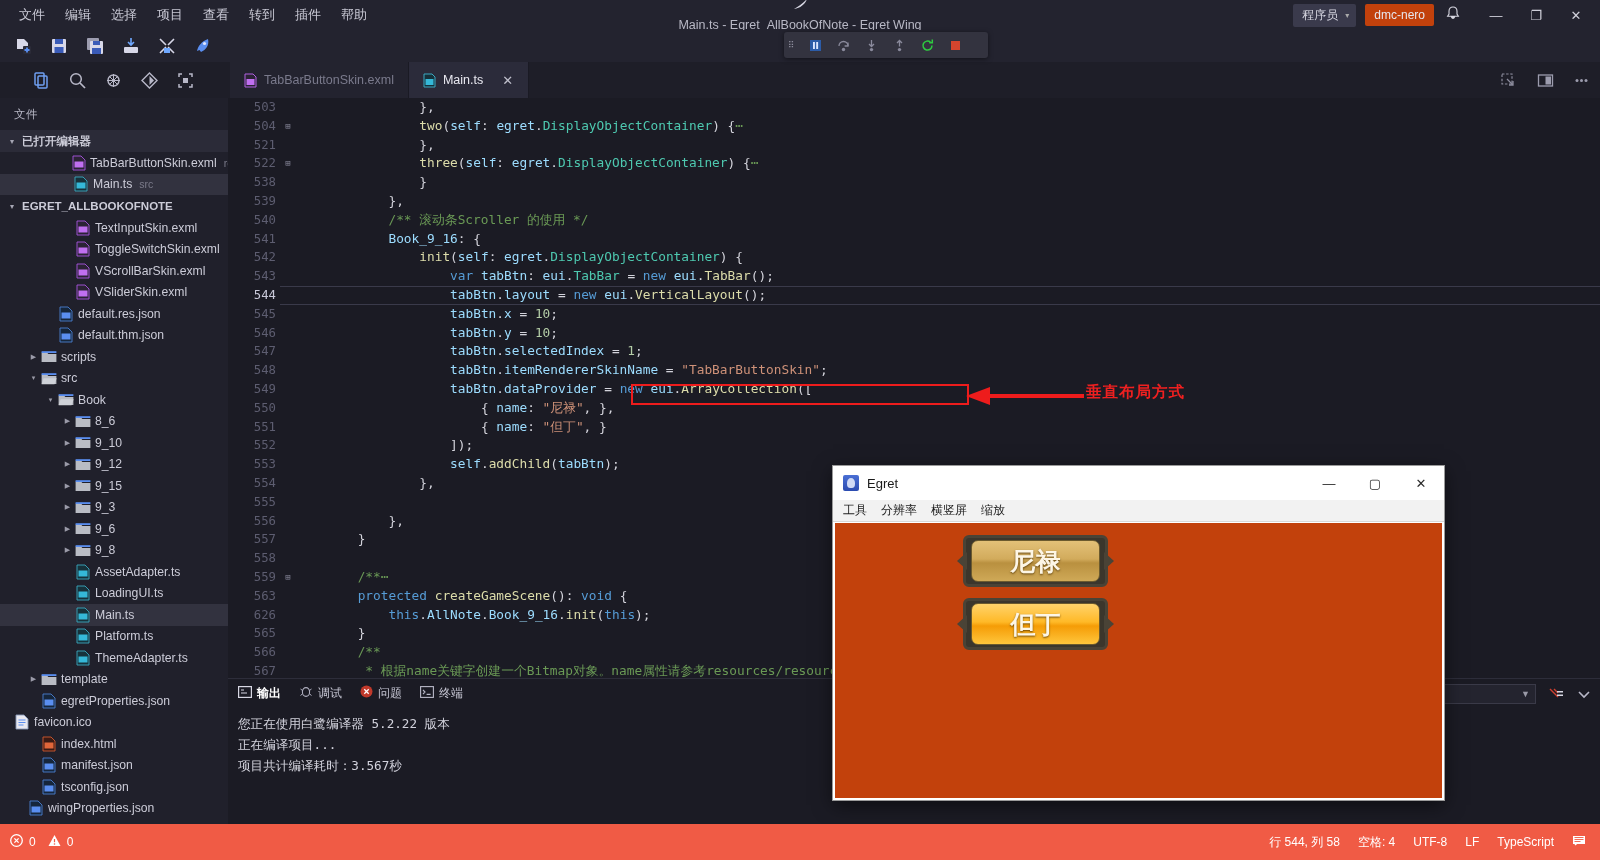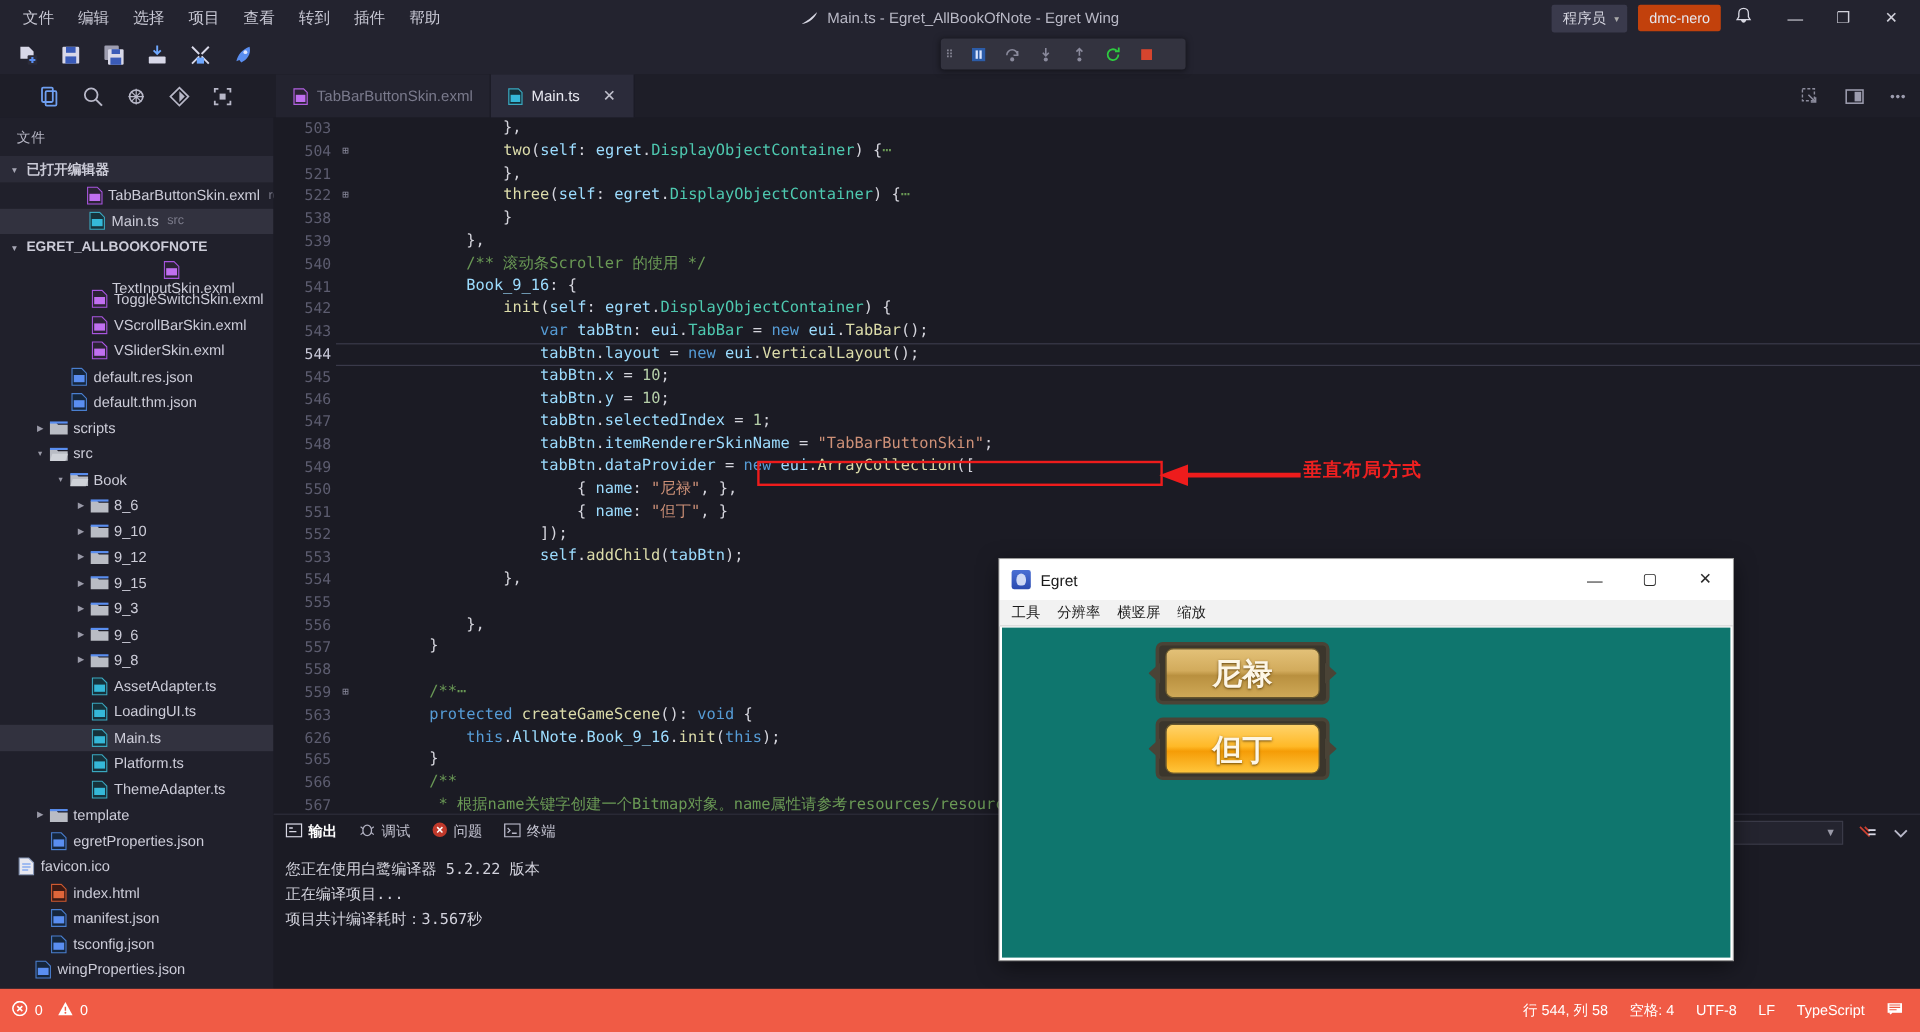--- a/index.html
+++ b/index.html
@@ -17,21 +17,21 @@
     background: #23232f; display: flex; align-items: center;
   }
   .menubar { display: flex; align-items: center; padding-left: 10px; gap: 2px; }
   .menu-item {
     color: #c8c8d4; font-size: 13px; padding: 4px 9px; cursor: default;
     white-space: nowrap;
   }
   .title-center {
     position: absolute; left: 0; right: 0; top: 0; height: 30px;
     display: flex; align-items: center; justify-content: center;
-    pointer-events: none; gap: 7px;
+    pointer-events: none; gap: 7px; flex-direction: column;
   }
   .title-text { color: #b9b9c6; font-size: 12.5px; }
   .wing-logo { width: 15px; height: 13px; position: relative; }
   .wing-logo svg { display: block; }
   .title-right {
     position: absolute; right: 0; top: 0; height: 30px;
     display: flex; align-items: center; gap: 0px; padding-right: 4px;
   }
   .role-chip {
     background: #3a3a4c; color: #d6d6e0; font-size: 12px;
@@ -213,21 +213,21 @@
     width: 46px; height: 34px; display: flex; align-items: center;
     justify-content: center; color: #2b2b2b; font-size: 13px;
   }
   .ew-menu {
     height: 22px; display: flex; align-items: center; gap: 14px;
     padding-left: 10px; background: #f2f2f2; border-bottom: 1px solid #d8d8d8;
   }
   .ew-mi { font-size: 12px; color: #1c1c1c; }
   .ew-stage {
     position: absolute; left: 2px; right: 2px; top: 57px; bottom: 2px;
-    background: #0f766e;
+    background: #c2410c;
   }
   .gbtn {
     position: absolute; width: 145px; height: 52px;
     display: flex; align-items: center; justify-content: center;
   }
   .gbtn .frame {
     position: absolute; inset: 0;
     border: 3px solid #4a4336; border-radius: 6px;
     background: #3b362c;
   }
@@ -519,21 +519,21 @@
       <span class="label">Main.ts</span>
       <span class="sub">src</span>
     </div>
 
     <div class="sb-section plain">
       <span class="twisty">▾</span>
       <span>EGRET_ALLBOOKOFNOTE</span>
     </div>
 
     <div id="tree">
-        <div class="row" style="padding-left: 61px; flex-direction: column;">
+        <div class="row" style="padding-left: 61px;">
           <span class="arrow"></span>
           <span class="ficon">
             <svg class="fi" width="14" height="16" viewBox="0 0 14 16">
               <path d="M1 1h8l4 4v10H1z" fill="#2b2335" stroke="#a855e0" stroke-width=".9"></path>
               <rect x="2.5" y="6.5" width="9" height="6" fill="#c06ff0"></rect>
             </svg>
           </span>
           <span class="label">TextInputSkin.exml</span>
         </div>
         <div class="row" style="padding-left: 61px;">

